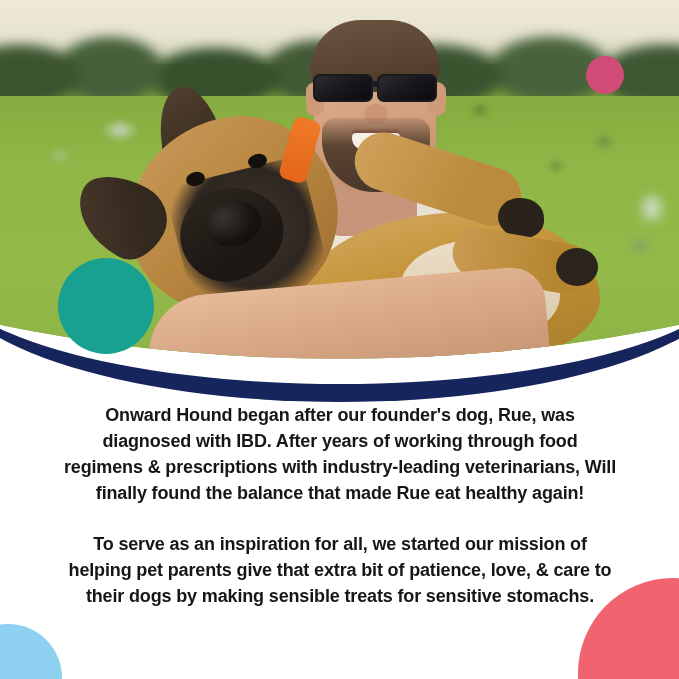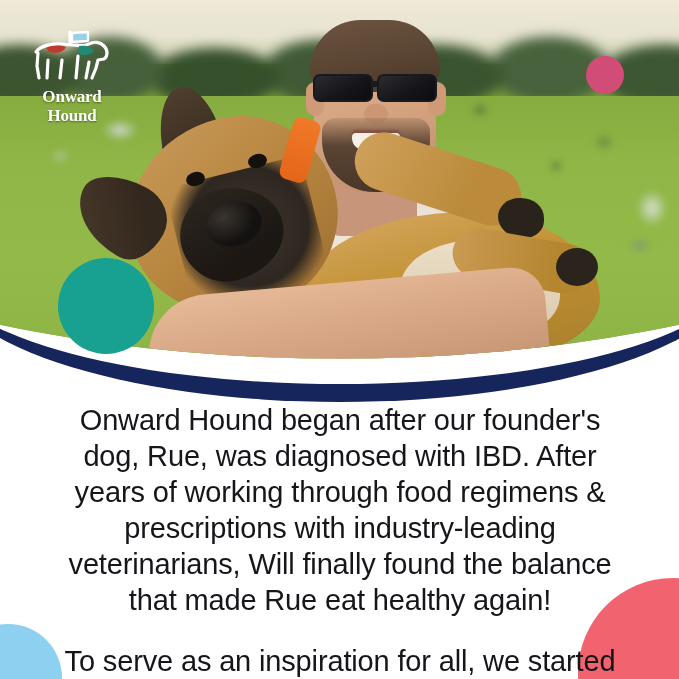--- a/index.html
+++ b/index.html
@@ -276,24 +276,24 @@
   .copy {
     position: absolute;
     left: 62px; top: 402px;
     width: 556px;
     text-align: center;
     color: #15161a;
     font-family: "Liberation Sans", sans-serif;
     z-index: 5;
   }
   .copy p {
-    font-size: 29px;
-    line-height: 36px;
+    font-size: 18px;
+    line-height: 26px;
     letter-spacing: -0.15px;
-    font-weight: 400;
+    font-weight: 700;
   }
   .copy p + p { margin-top: 25px; }
 </style>
 </head>
 <body>
 
 <div id="root">
 
   <div class="hero">
     <div class="hero-clip">
@@ -340,34 +340,19 @@
   </div>
 
   <div class="below-fill"></div>
   <div class="navy-arc"></div>
 
   <div class="circle circle-pink"></div>
   <div class="circle circle-teal"></div>
   <div class="circle circle-blue"></div>
   <div class="circle circle-coral"></div>
 
-  <div class="logo">
-    <svg class="logo-mark" viewBox="0 0 92 60">
-      <g stroke="#ffffff" stroke-width="3.2" stroke-linejoin="round" stroke-linecap="round" fill="none">
-        <path d="M10 26 C14 20 26 17 36 18 L46 19 C52 19 58 21 63 18 C68 15 74 16 78 20 C82 24 82 30 78 33 L72 34 L70 42 L66 52 M12 27 L11 40 L13 52 M22 34 L21 52 M36 34 L34 52 M52 30 L50 52 M63 36 L60 52"></path>
-        <path d="M44 18 L44 6"></path>
-      </g>
-      <path d="M20 22 C26 19 34 19 40 21 C38 26 30 28 23 26 Z" fill="#c0392f"></path>
-      <path d="M46 7 L62 6 L62 15 L46 16 Z" fill="#9ccfe8" stroke="#ffffff" stroke-width="2.4" stroke-linejoin="round"></path>
-      <path d="M53 20 C60 19 66 21 68 25 C64 30 56 30 52 27 Z" fill="#1f8a76"></path>
-    </svg>
-    <div>
-      <div class="logo-text">Onward</div>
-      <div class="logo-text">Hound</div>
-    </div>
-  </div>
 
   <div class="copy">
     <p>Onward Hound began after our founder's dog, Rue, was diagnosed with IBD. After years of working through food regimens &amp; prescriptions with industry-leading veterinarians, Will finally found the balance that made Rue eat healthy again!</p>
     <p>To serve as an inspiration for all, we started our mission of helping pet parents give that extra bit of patience, love, &amp; care to their dogs by making sensible treats for sensitive stomachs.</p>
   </div>
 
 </div>
 
 </body></html>

